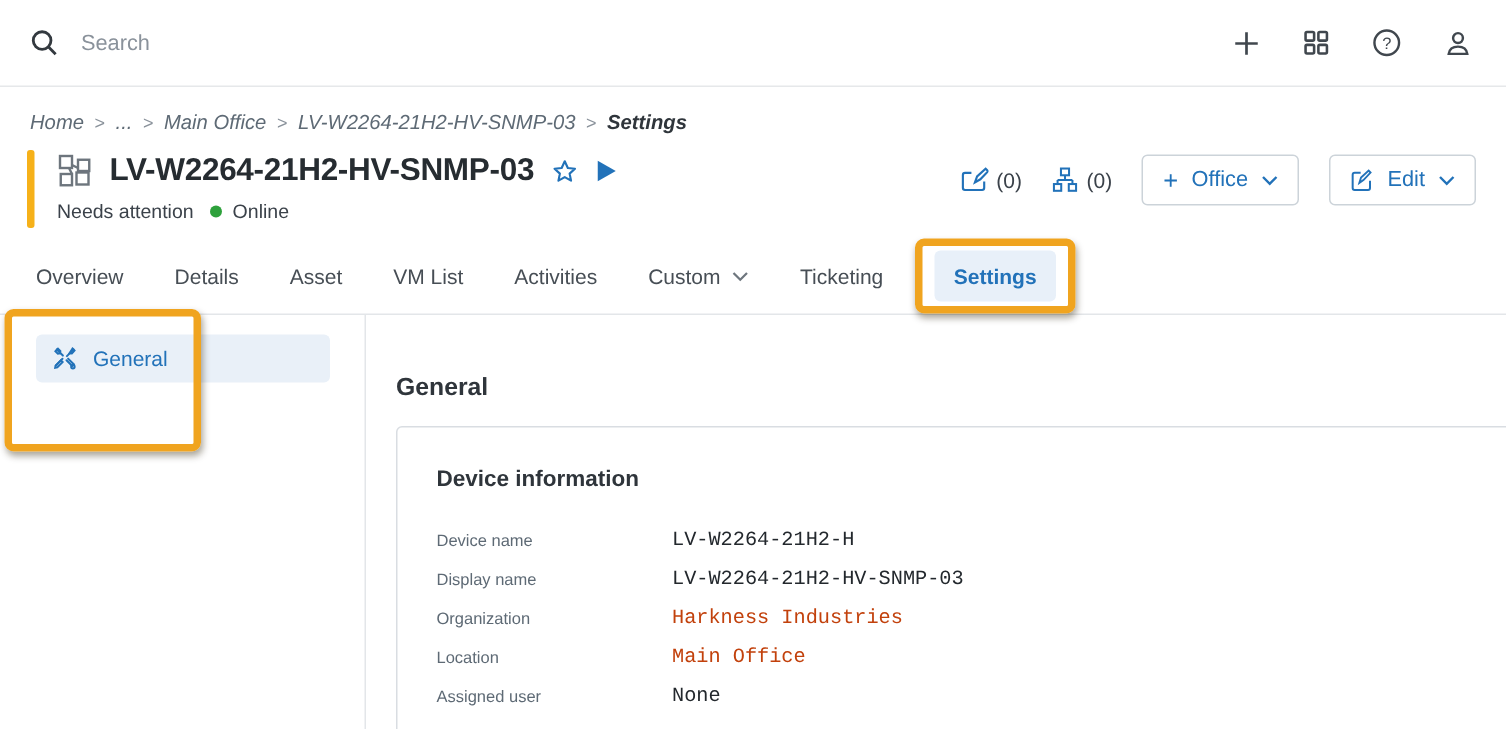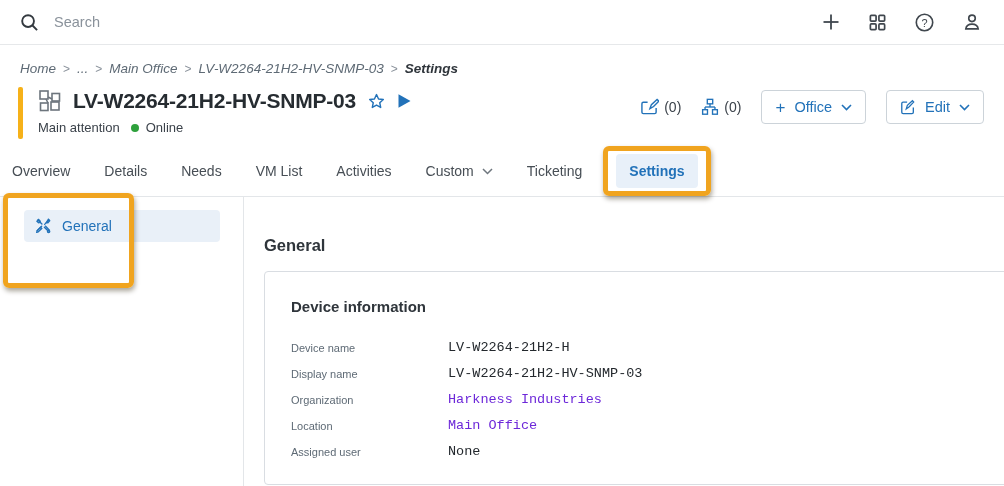--- a/index.html
+++ b/index.html
@@ -6,21 +6,21 @@
   html,body { background:#fff; }
   body {
     width:1004px; height:486px; overflow:hidden; position:relative;
     font-family:"Liberation Sans", sans-serif; color:#2f353b;
     -webkit-font-smoothing:antialiased;
   }
   svg { display:block; }
 
   
   .topbar {
-    height:45px; display:flex; 
+    height:58px; display:flex; 
     padding:0 22px 0 20px; border-bottom:1px solid #e6e8ea;
   }
   .search-wrap { display:flex; align-items:center; flex:1; gap:15px; }
   .search-input {
     border:none; outline:none; font-size:14.5px; color:#2f353b;
     font-family:"Liberation Sans", sans-serif; width:400px;
   }
   .search-input::placeholder { color:#8a929b; }
   .topbar-icons { display:flex; align-items:center; gap:27px; }
   .tb-icon { cursor:pointer; color:#40474e; }
@@ -49,21 +49,21 @@
   .btn {
     display:flex; align-items:center; gap:9px; height:34px; padding:0 13px;
     border:1px solid #ccd3d9; border-radius:4px; background:#fff;
     color:#2272b9; font-size:14.5px; cursor:pointer; white-space:nowrap;
   }
   .btn .plus-glyph { font-size:17px; line-height:1; font-weight:400; }
 
   
   .tabs {
     display:flex; align-items:center; gap:34px;
-    margin-top:15px; padding:0 0 8px 12px; border-bottom:1px solid #e3e6e9;
+    margin-top:15px; padding:0 0 8px 24px; border-bottom:1px solid #e3e6e9;
   }
   .tab { font-size:14px; color:#474e55; cursor:pointer; display:flex; align-items:center; gap:8px; }
   .tab-settings-wrap { position:relative; }
   .tab.active {
     background:#e8f0f9; color:#2272b9; font-weight:700;
     padding:9px 13px; border-radius:4px;
   }
   .annotation { border:5px solid #f0a41f; border-radius:6px; position:absolute; pointer-events:none;
     box-shadow:1px 3px 5px rgba(40,30,0,.40); }
   .annotation.settings-box { inset:-8px -13px; }
@@ -91,21 +91,21 @@
   }
   .card-head { display:flex; align-items:center; justify-content:space-between; }
   .card-title { font-size:15px; font-weight:700; color:#2f353b; }
   .edit-link-wrap { position:relative; margin-right:22px; }
   .edit-link { font-size:14px; color:#2272b9; cursor:pointer; }
   .annotation.edit-box { left:-13px; top:-14px; width:52px; height:45px; }
 
   .info-rows { margin-top:25px; display:grid; grid-template-columns:157px 1fr; row-gap:10px; }
   .info-label { font-size:11px; color:#5e6a75; line-height:16px; }
   .info-value { font-size:13.5px; color:#23282d; line-height:16px;font-family:Liberation Mono, monospace; }
-  .info-value a { color:#6d28d9; text-decoration:none; cursor:pointer; }
+  .info-value a { color:#c2410c; text-decoration:none; cursor:pointer; }
 </style>
 </head>
 <body>
 
 <header class="topbar">
   <div class="search-wrap">
     <span class="tb-icon">
       <svg width="19" height="19" viewBox="0 0 20 20" fill="none" stroke="#33393f" stroke-width="2">
           <circle cx="8.5" cy="8.5" r="6.2"></circle>
           <line x1="13.2" y1="13.2" x2="18" y2="18"></line>
@@ -175,21 +175,21 @@
             <path d="M12 3.2l2.6 5.6 6 .7-4.5 4.1 1.2 5.9-5.3-3-5.3 3 1.2-5.9L3.4 9.5l6-.7z"></path>
           </svg>
       </span>
       <span class="icon-btn">
         <svg width="15" height="16" viewBox="0 0 14 16" fill="#2272b9">
             <path d="M1 1.2v13.6L13 8z"></path>
           </svg>
       </span>
     </div>
     <div class="status-row">
-      <span>Main attention</span>
+      <span>Needs attention</span>
       <span class="online-dot"></span>
       <span>Online</span>
     </div>
   </div>
   <div class="header-actions">
     <span class="counter">
       <span>
         <svg width="19" height="18" viewBox="0 0 20 19" fill="none" stroke="#2272b9" stroke-width="1.5">
             <path d="M17 10.5V15a1.5 1.5 0 0 1-1.5 1.5h-12A1.5 1.5 0 0 1 2 15V6a1.5 1.5 0 0 1 1.5-1.5H8"></path>
             <path d="M10.5 11.2L12 7l6-5.5 1.8 1.8L14.3 9z"></path>
@@ -227,21 +227,21 @@
       <svg width="11" height="7" viewBox="0 0 11 7" fill="none" stroke="#2272b9" stroke-width="1.6">
           <path d="M1 1l4.5 4.5L10 1"></path>
         </svg>
     </button>
   </div>
 </section>
 
 <nav class="tabs">
   <span class="tab">Overview</span>
   <span class="tab">Details</span>
-  <span class="tab">Needs</span>
+  <span class="tab">Asset</span>
   <span class="tab">VM List</span>
   <span class="tab">Activities</span>
   <span class="tab">
     <span>Custom</span>
     <svg width="11" height="7" viewBox="0 0 11 7" fill="none" stroke="#6e767e" stroke-width="1.5">
         <path d="M1 1l4.5 4.5L10 1"></path>
       </svg>
   </span>
   <span class="tab">Ticketing</span>
   <span class="tab-settings-wrap">

